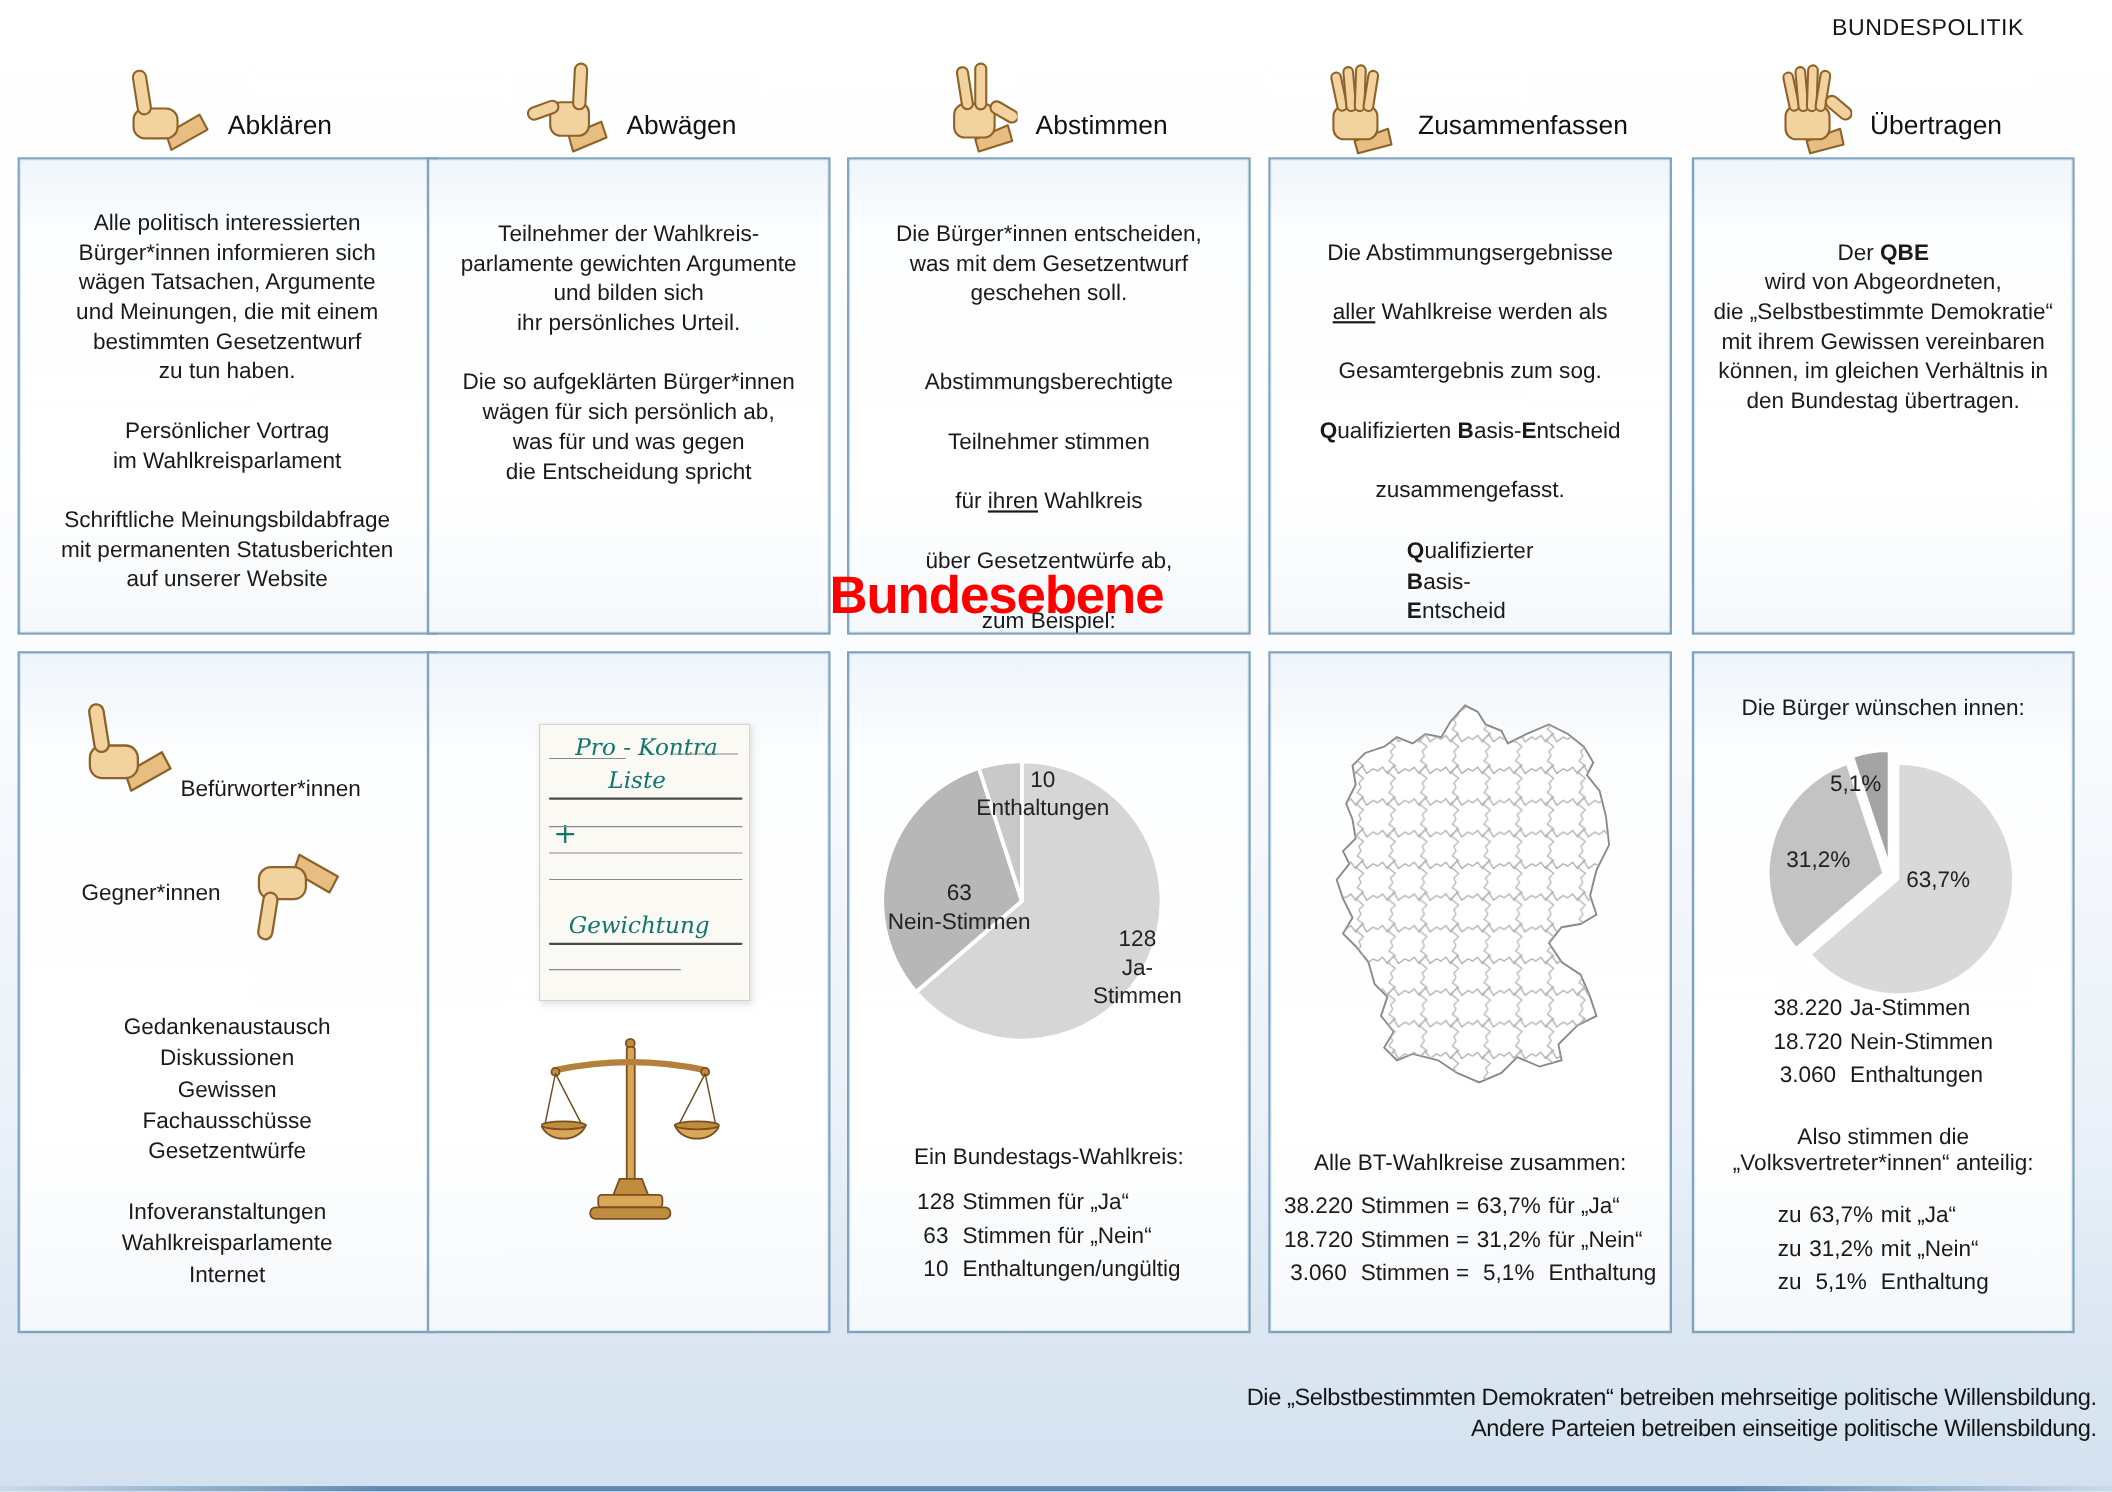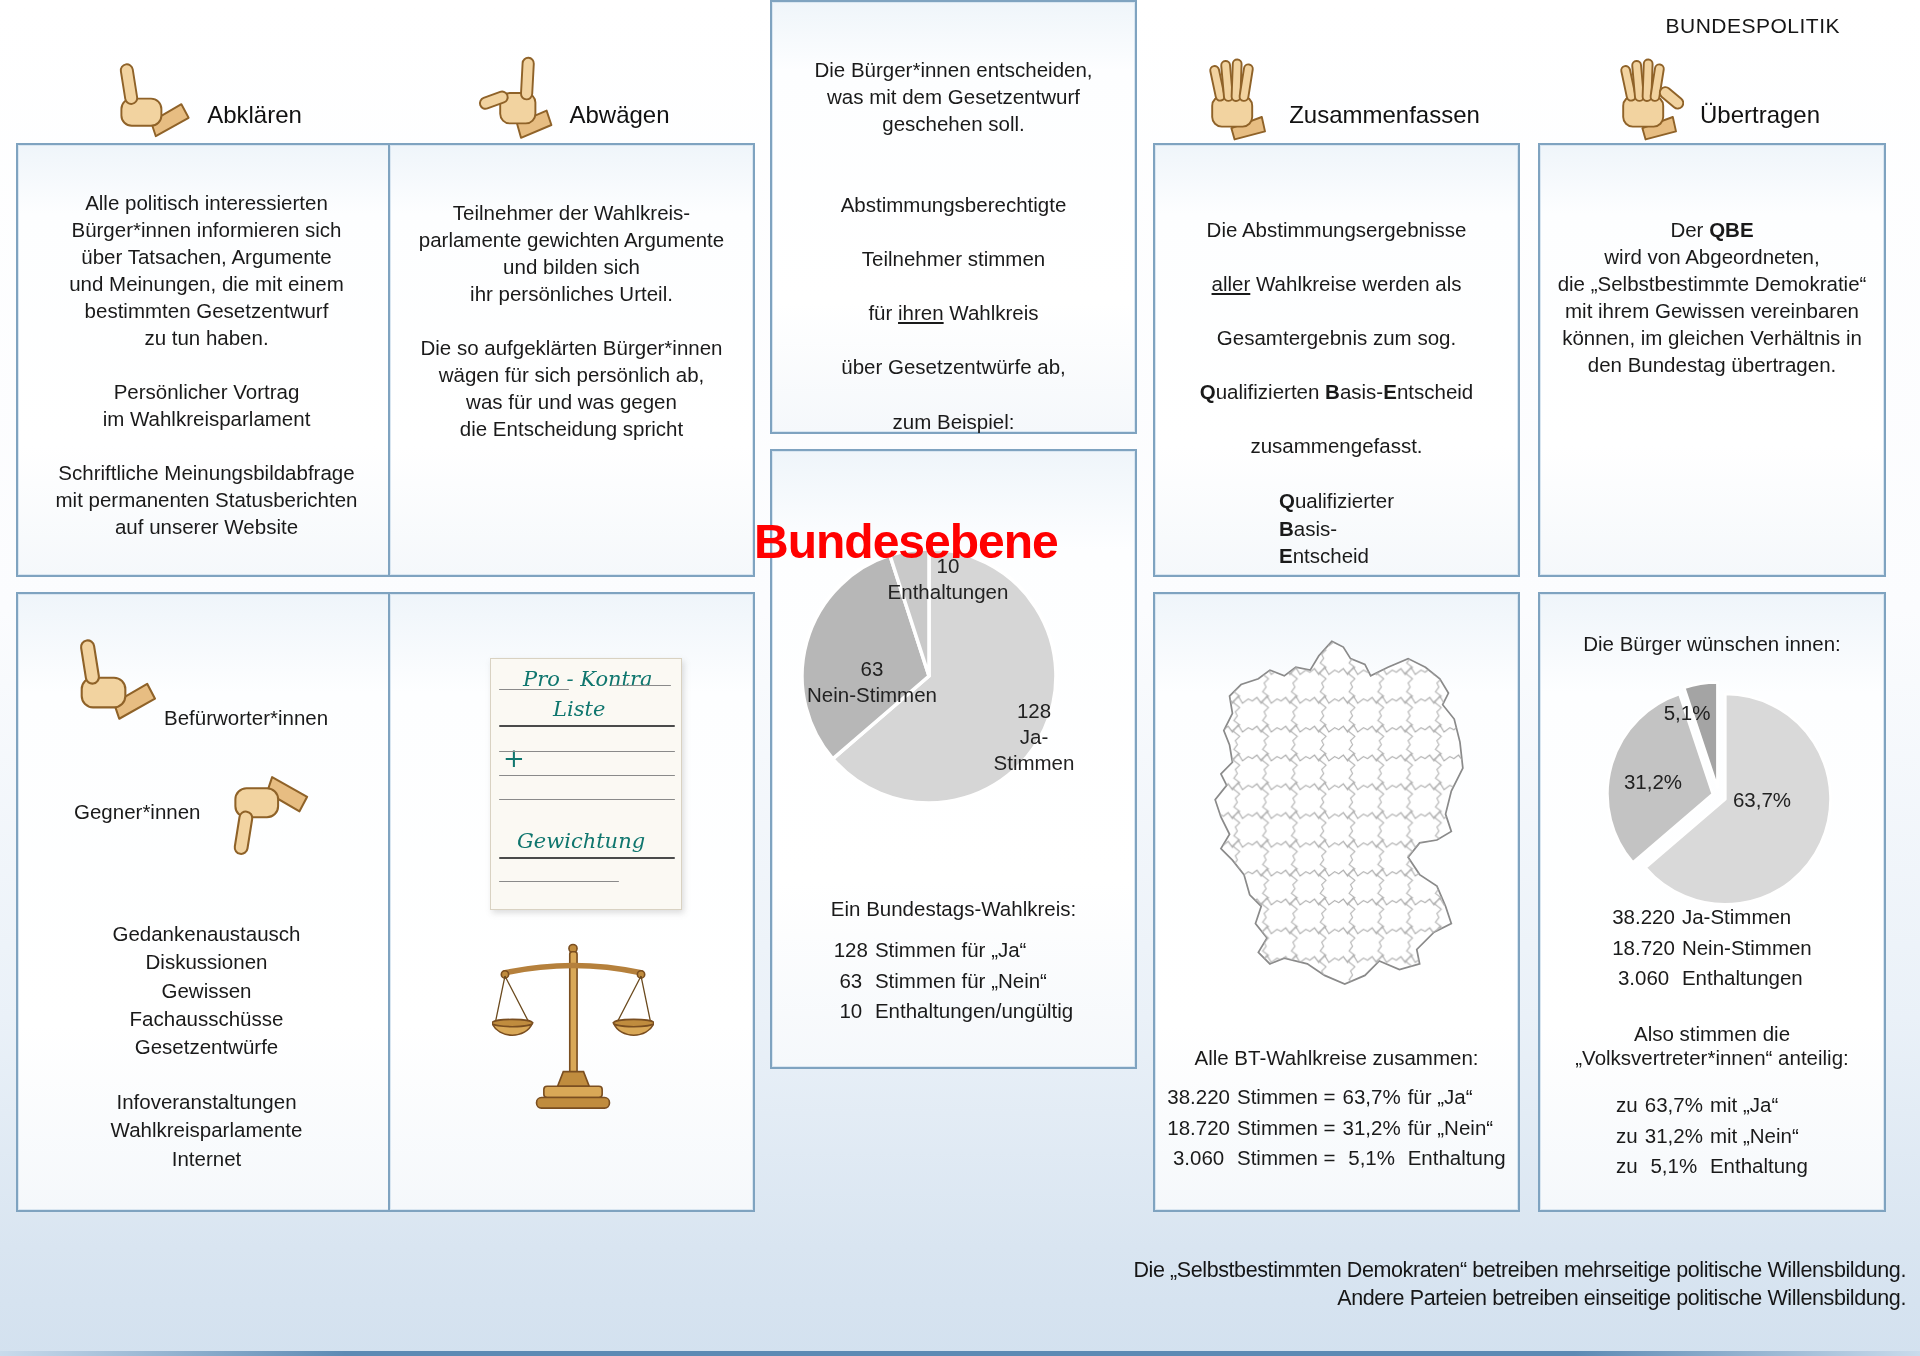--- a/index.html
+++ b/index.html
@@ -72,21 +72,21 @@
           <path class="skin2" d="M56,104 L97,81 88,64 50,86 Z"></path>
           <rect class="skin" x="13" y="57" width="50" height="34" rx="13"></rect>
           <rect class="skin" x="15" y="14" width="15" height="50" rx="7.5" transform="rotate(-9 22 39)"></rect>
         </svg>
       </span>
       <span class="col-label">Abklären</span>
     </div>
     <div class="box box-row1">
       <p class="para">Alle politisch interessierten
 Bürger*innen informieren sich
-über Tatsachen, Argumente
+wägen Tatsachen, Argumente
 und Meinungen, die mit einem
 bestimmten Gesetzentwurf
 zu tun haben.</p>
       <p class="para">Persönlicher Vortrag
 im Wahlkreisparlament</p>
       <p class="para">Schriftliche Meinungsbildabfrage
 mit permanenten Statusberichten
 auf unserer Website</p>
     </div>
     <div class="box box-row2">
@@ -171,20 +171,32 @@
           <ellipse class="gold2" cx="175" cy="104" rx="25" ry="4.5"></ellipse>
           <path class="gold2" d="M88,164 L113,164 120,182 81,182 Z"></path>
           <rect class="gold" x="64" y="182" width="72" height="14" rx="4"></rect>
           <rect class="gold2" x="55" y="196" width="90" height="13" rx="6"></rect>
         </svg>
       </span>
     </div>
   </div>
 
   <div class="col" id="col3">
+    <div class="col-header">
+      <span class="hand-icon">
+        <svg class="hs" width="80" height="88" viewBox="0 0 100 110">
+          <path class="skin2" d="M56,106 L94,94 89,76 52,92 Z"></path>
+          <rect class="skin" x="28" y="52" width="46" height="38" rx="12"></rect>
+          <rect class="skin" x="34" y="10" width="12.5" height="48" rx="6" transform="rotate(-9 40 34)"></rect>
+          <rect class="skin" x="52" y="6" width="12.5" height="52" rx="6"></rect>
+          <rect class="skin" x="68" y="54" width="34" height="14" rx="7" transform="rotate(30 85 61)"></rect>
+        </svg>
+      </span>
+      <span class="col-label">Abstimmen</span>
+    </div>
     <div class="box box-row1" style="padding-top:54px">
       <p class="para">Die Bürger*innen entscheiden,
 was mit dem Gesetzentwurf
 geschehen soll.</p>
       <p class="para">
         <span>Abstimmungsberechtigte</span><br>
         <span>Teilnehmer stimmen</span><br>
         <span>für </span><span class="u">ihren</span><span> Wahlkreis</span><br>
         <span>über Gesetzentwürfe ab,</span><br>
         <span>zum Beispiel:</span>

